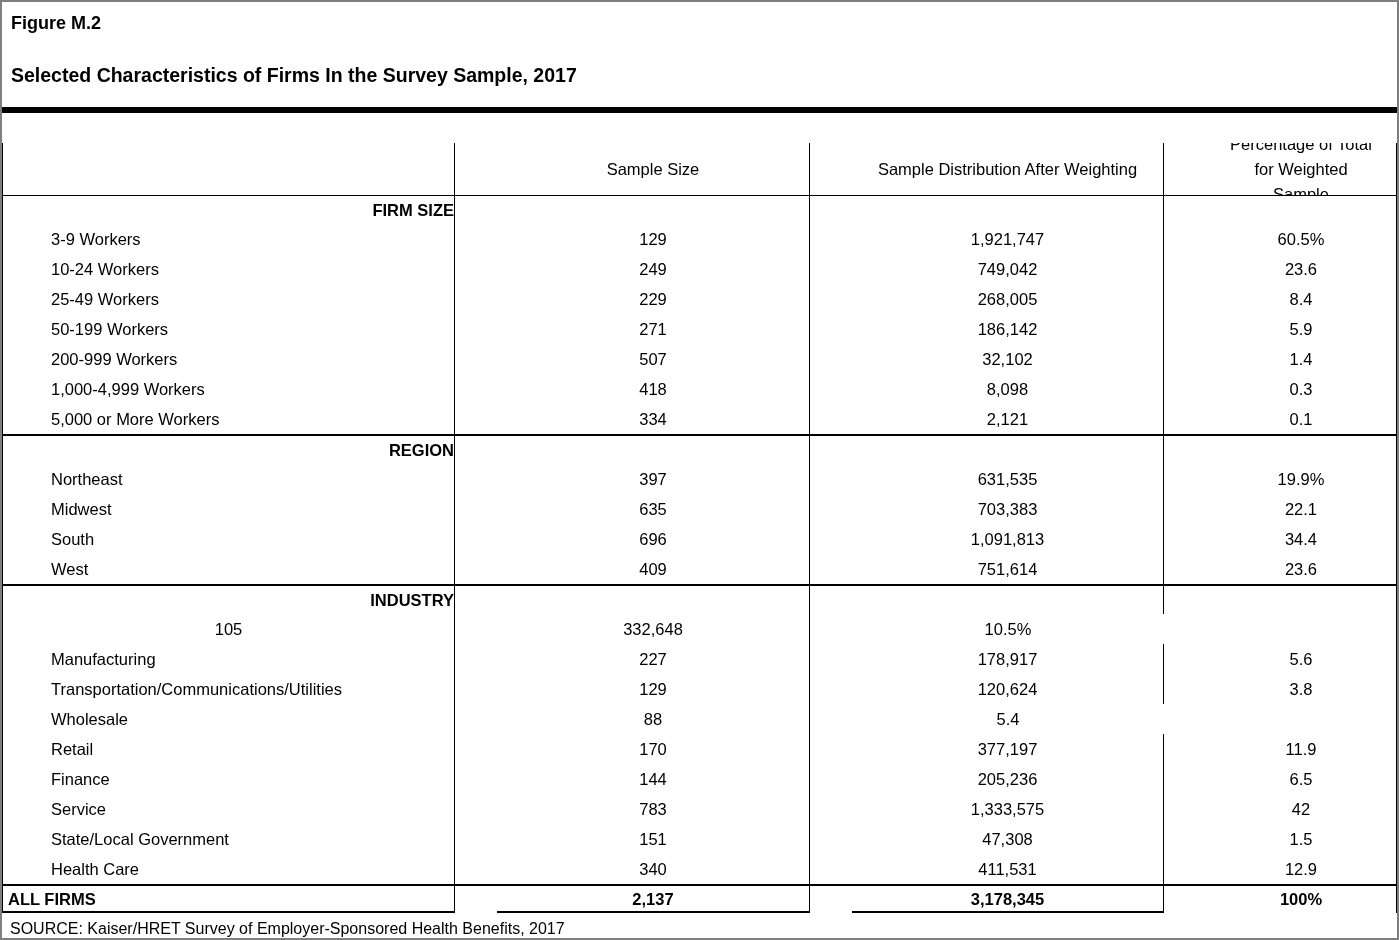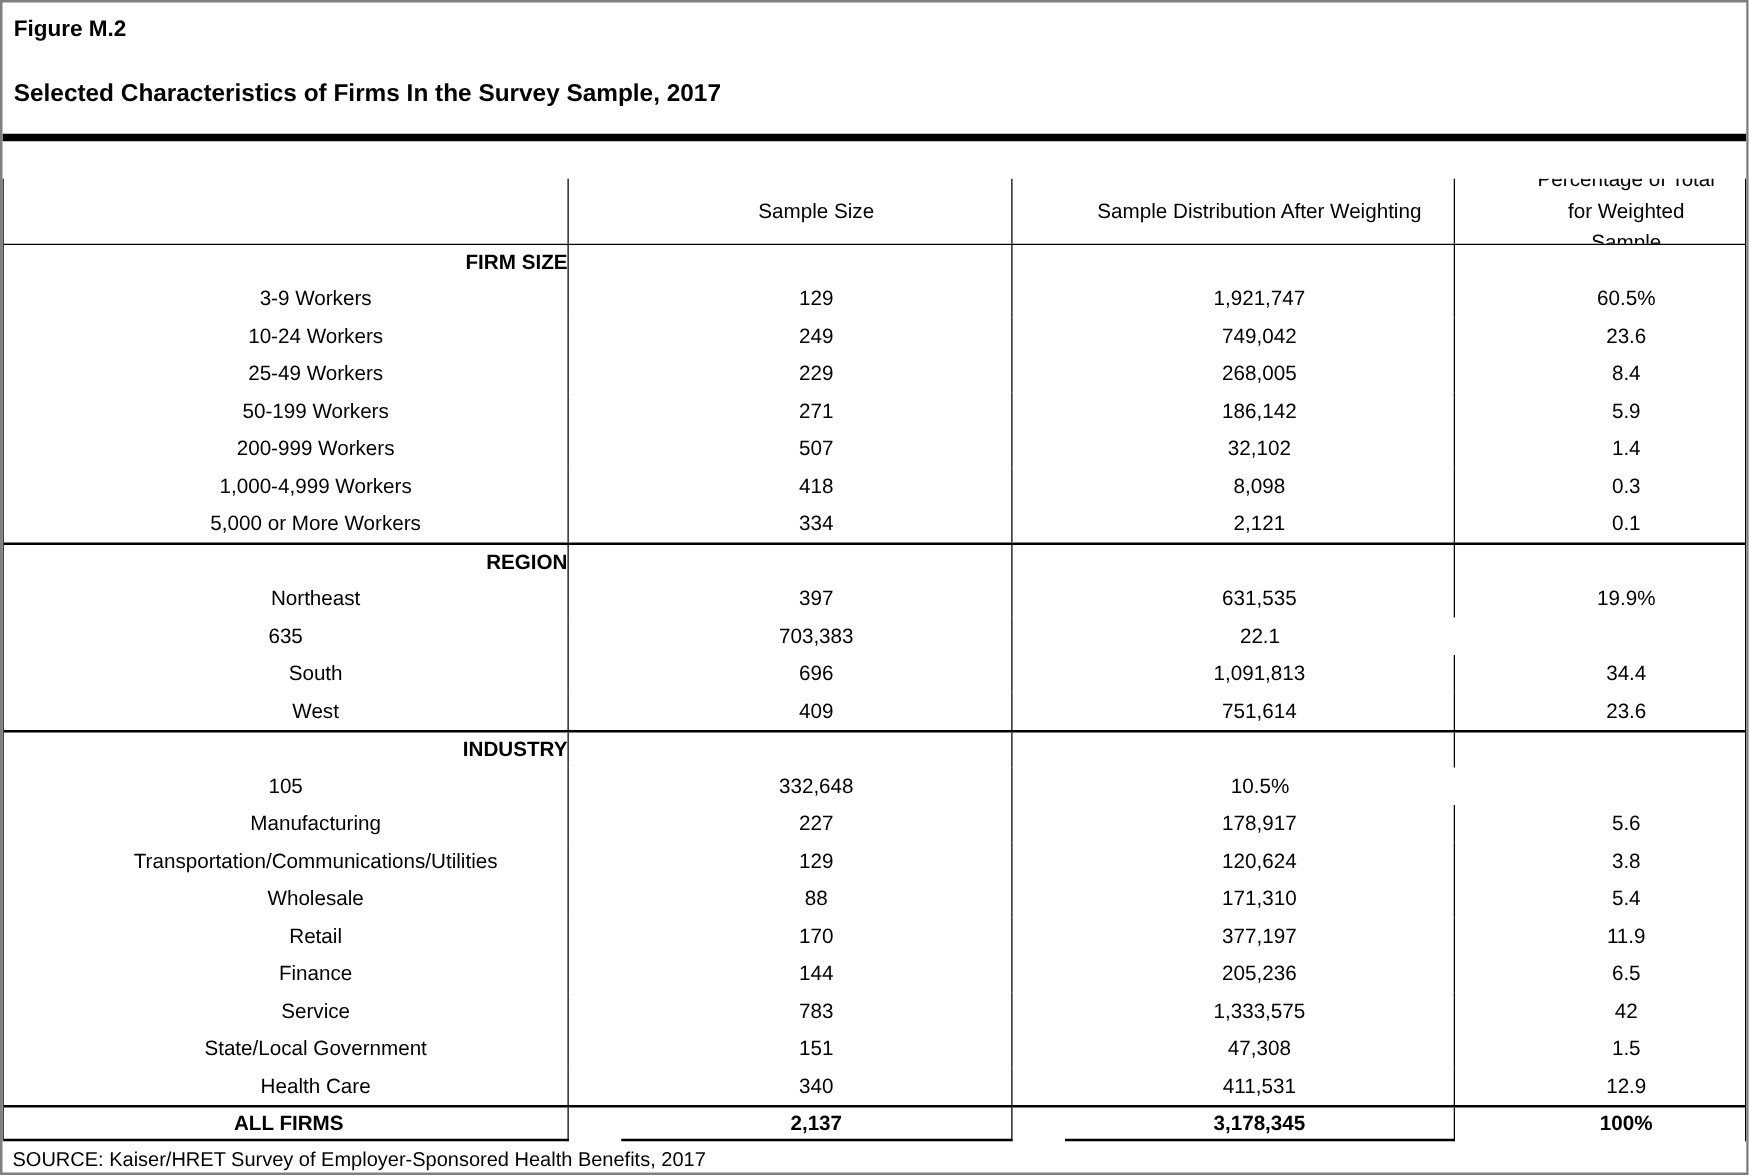--- a/index.html
+++ b/index.html
@@ -48,21 +48,21 @@
     white-space:normal;
     line-height:25px;
     padding:0 20px;
   }
 
   
   .section { border-bottom:2px solid #000; }
   .shead { height:28px; }
   .shead-lbl { font-weight:bold; padding-left:5px; line-height:28px;text-align:right; }
   .trow.data-row { height:30px; }
-  .lbl { padding-left:5px; line-height:30px; text-align:center; }
+  .lbl { padding-left:5px; line-height:30px; text-align:left; }
   .lbl.indent { padding-left:48px; }
   .num { text-align:center; line-height:30px; }
   .shead .num { line-height:28px; }
 
   
   .total-row { height:27px; font-weight:bold; }
   .total-row .cell { line-height:26px; border-bottom:2px solid #000; }
   .total-row .cell.last { border-bottom:none; }
   .total-row .lbl { line-height:26px; }
 
@@ -148,20 +148,21 @@
             <div class="cell num"></div>
             <div class="cell num last"></div>
           </div>
           <div class="trow data-row">
             <div class="cell lbl indent">Northeast</div>
             <div class="cell num">397</div>
             <div class="cell num">631,535</div>
             <div class="cell num last">19.9%</div>
           </div>
           <div class="trow data-row">
+            <div class="cell lbl indent">Midwest</div>
             <div class="cell num">635</div>
             <div class="cell num">703,383</div>
             <div class="cell num last">22.1</div>
           </div>
           <div class="trow data-row">
             <div class="cell lbl indent">South</div>
             <div class="cell num">696</div>
             <div class="cell num">1,091,813</div>
             <div class="cell num last">34.4</div>
           </div>
@@ -192,21 +193,20 @@
           </div>
           <div class="trow data-row">
             <div class="cell lbl indent">Transportation/Communications/Utilities</div>
             <div class="cell num">129</div>
             <div class="cell num">120,624</div>
             <div class="cell num last">3.8</div>
           </div>
           <div class="trow data-row">
             <div class="cell lbl indent">Wholesale</div>
             <div class="cell num">88</div>
-            <div class="cell num">171,310</div>
             <div class="cell num last">5.4</div>
           </div>
           <div class="trow data-row">
             <div class="cell lbl indent">Retail</div>
             <div class="cell num">170</div>
             <div class="cell num">377,197</div>
             <div class="cell num last">11.9</div>
           </div>
           <div class="trow data-row">
             <div class="cell lbl indent">Finance</div>

